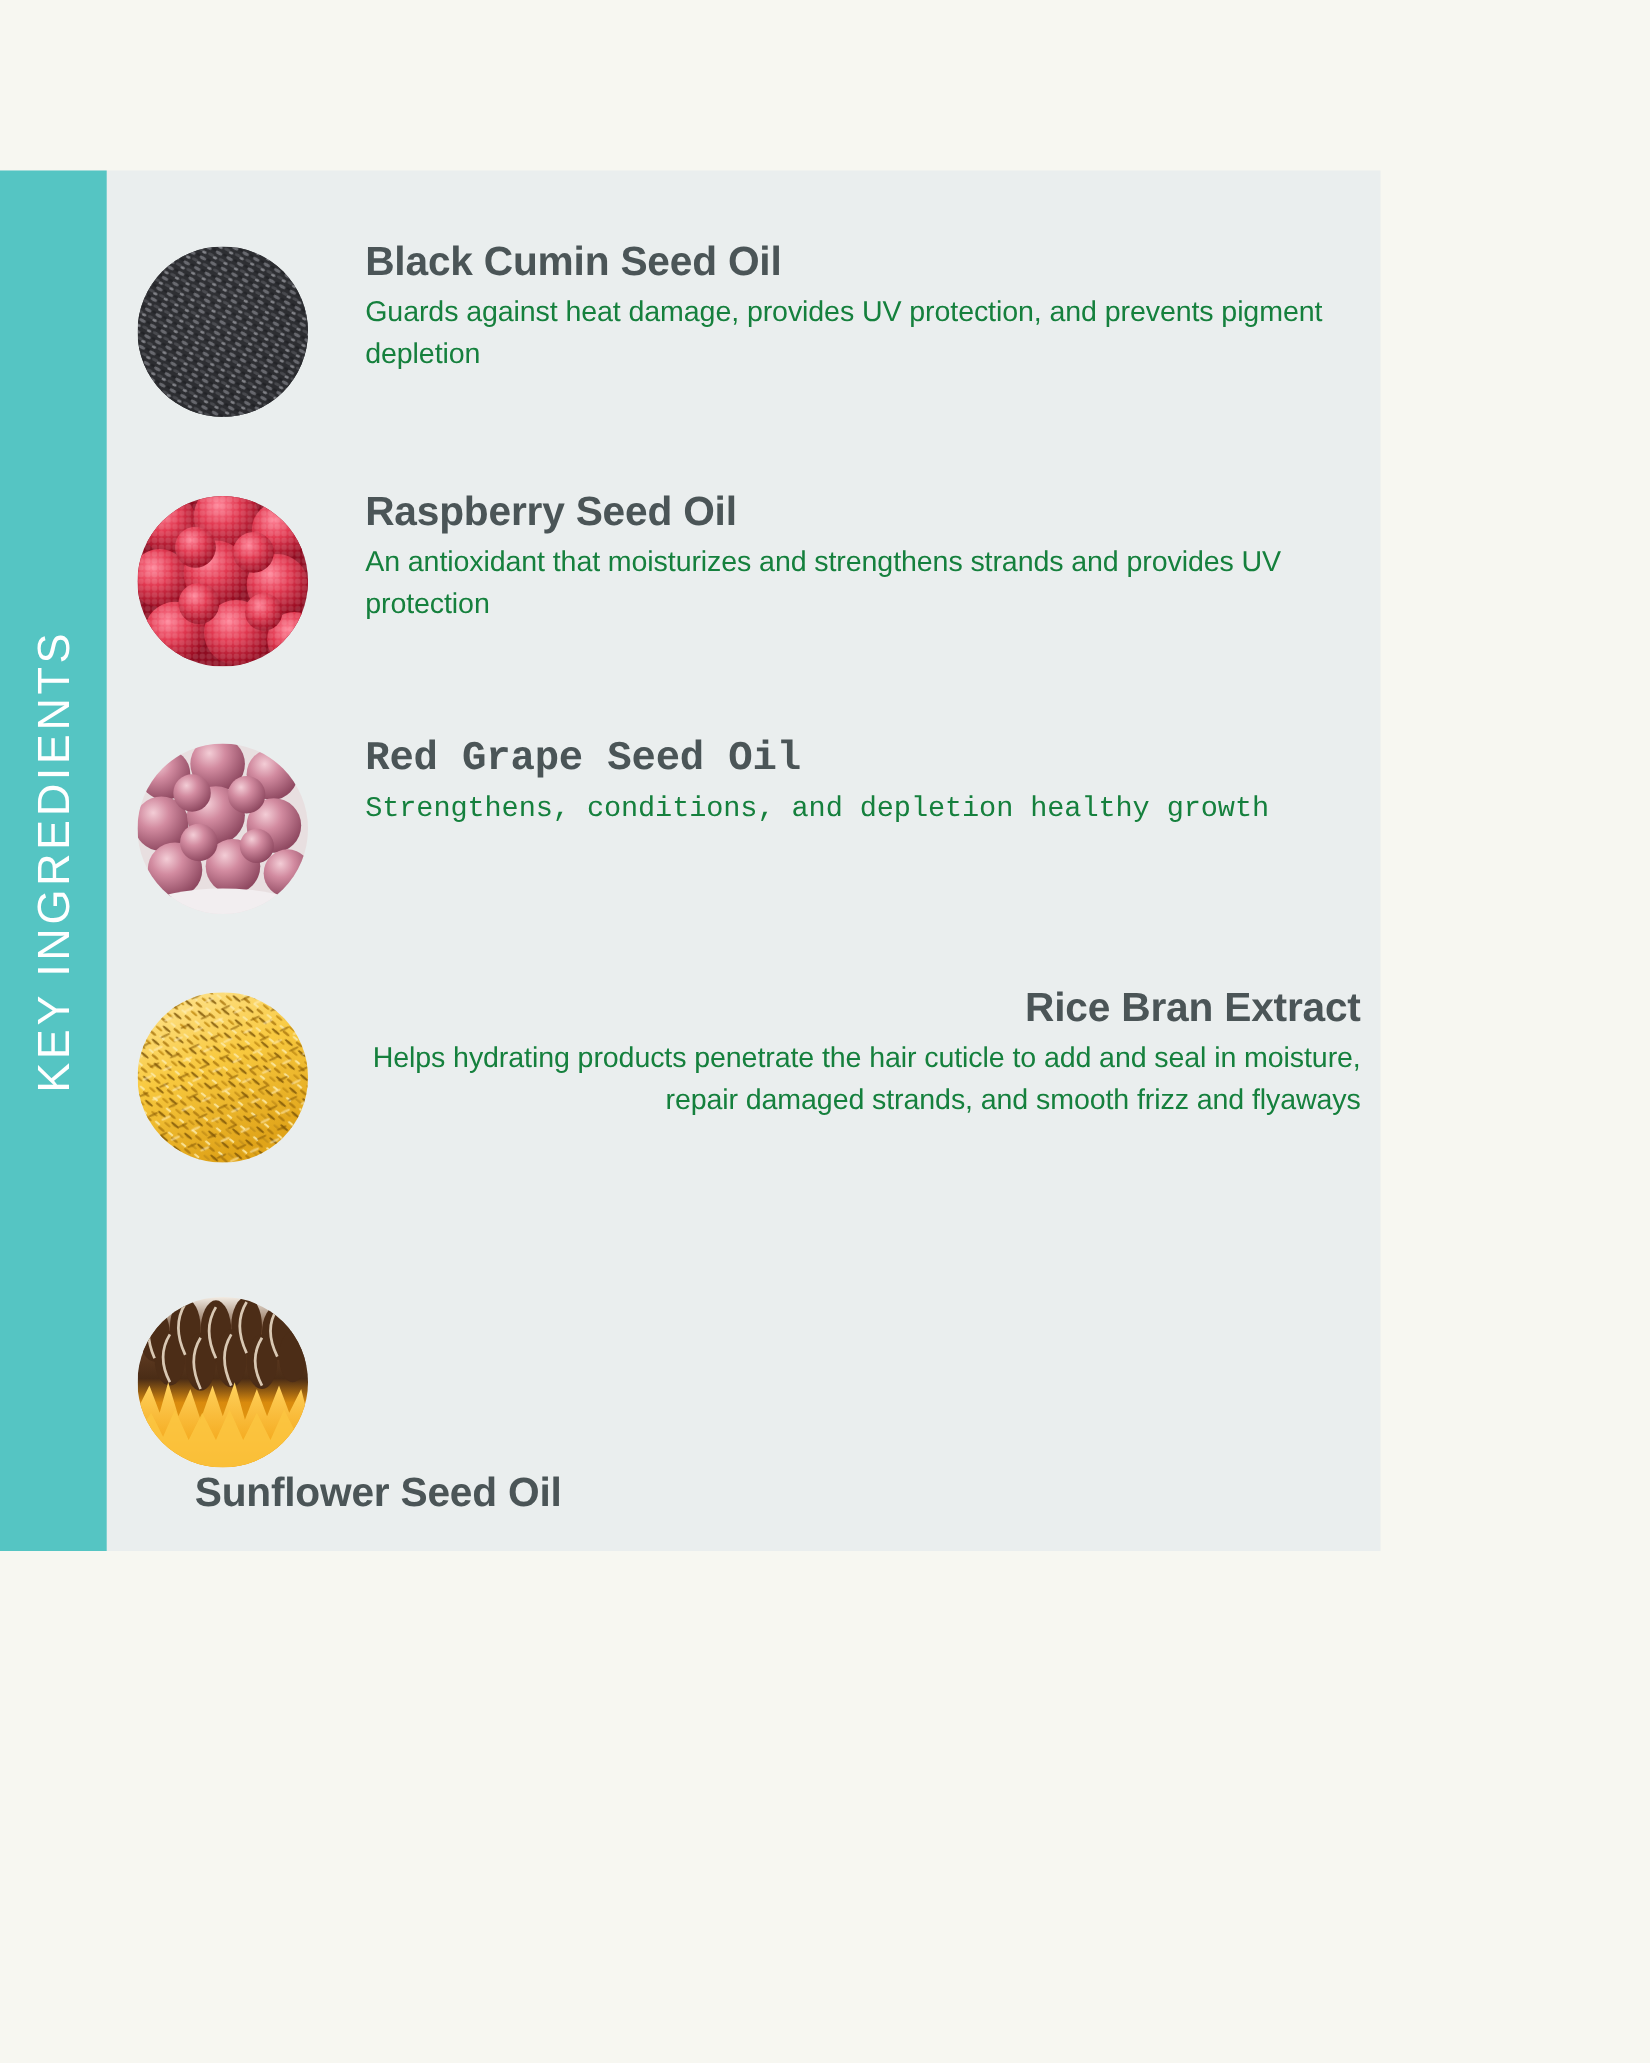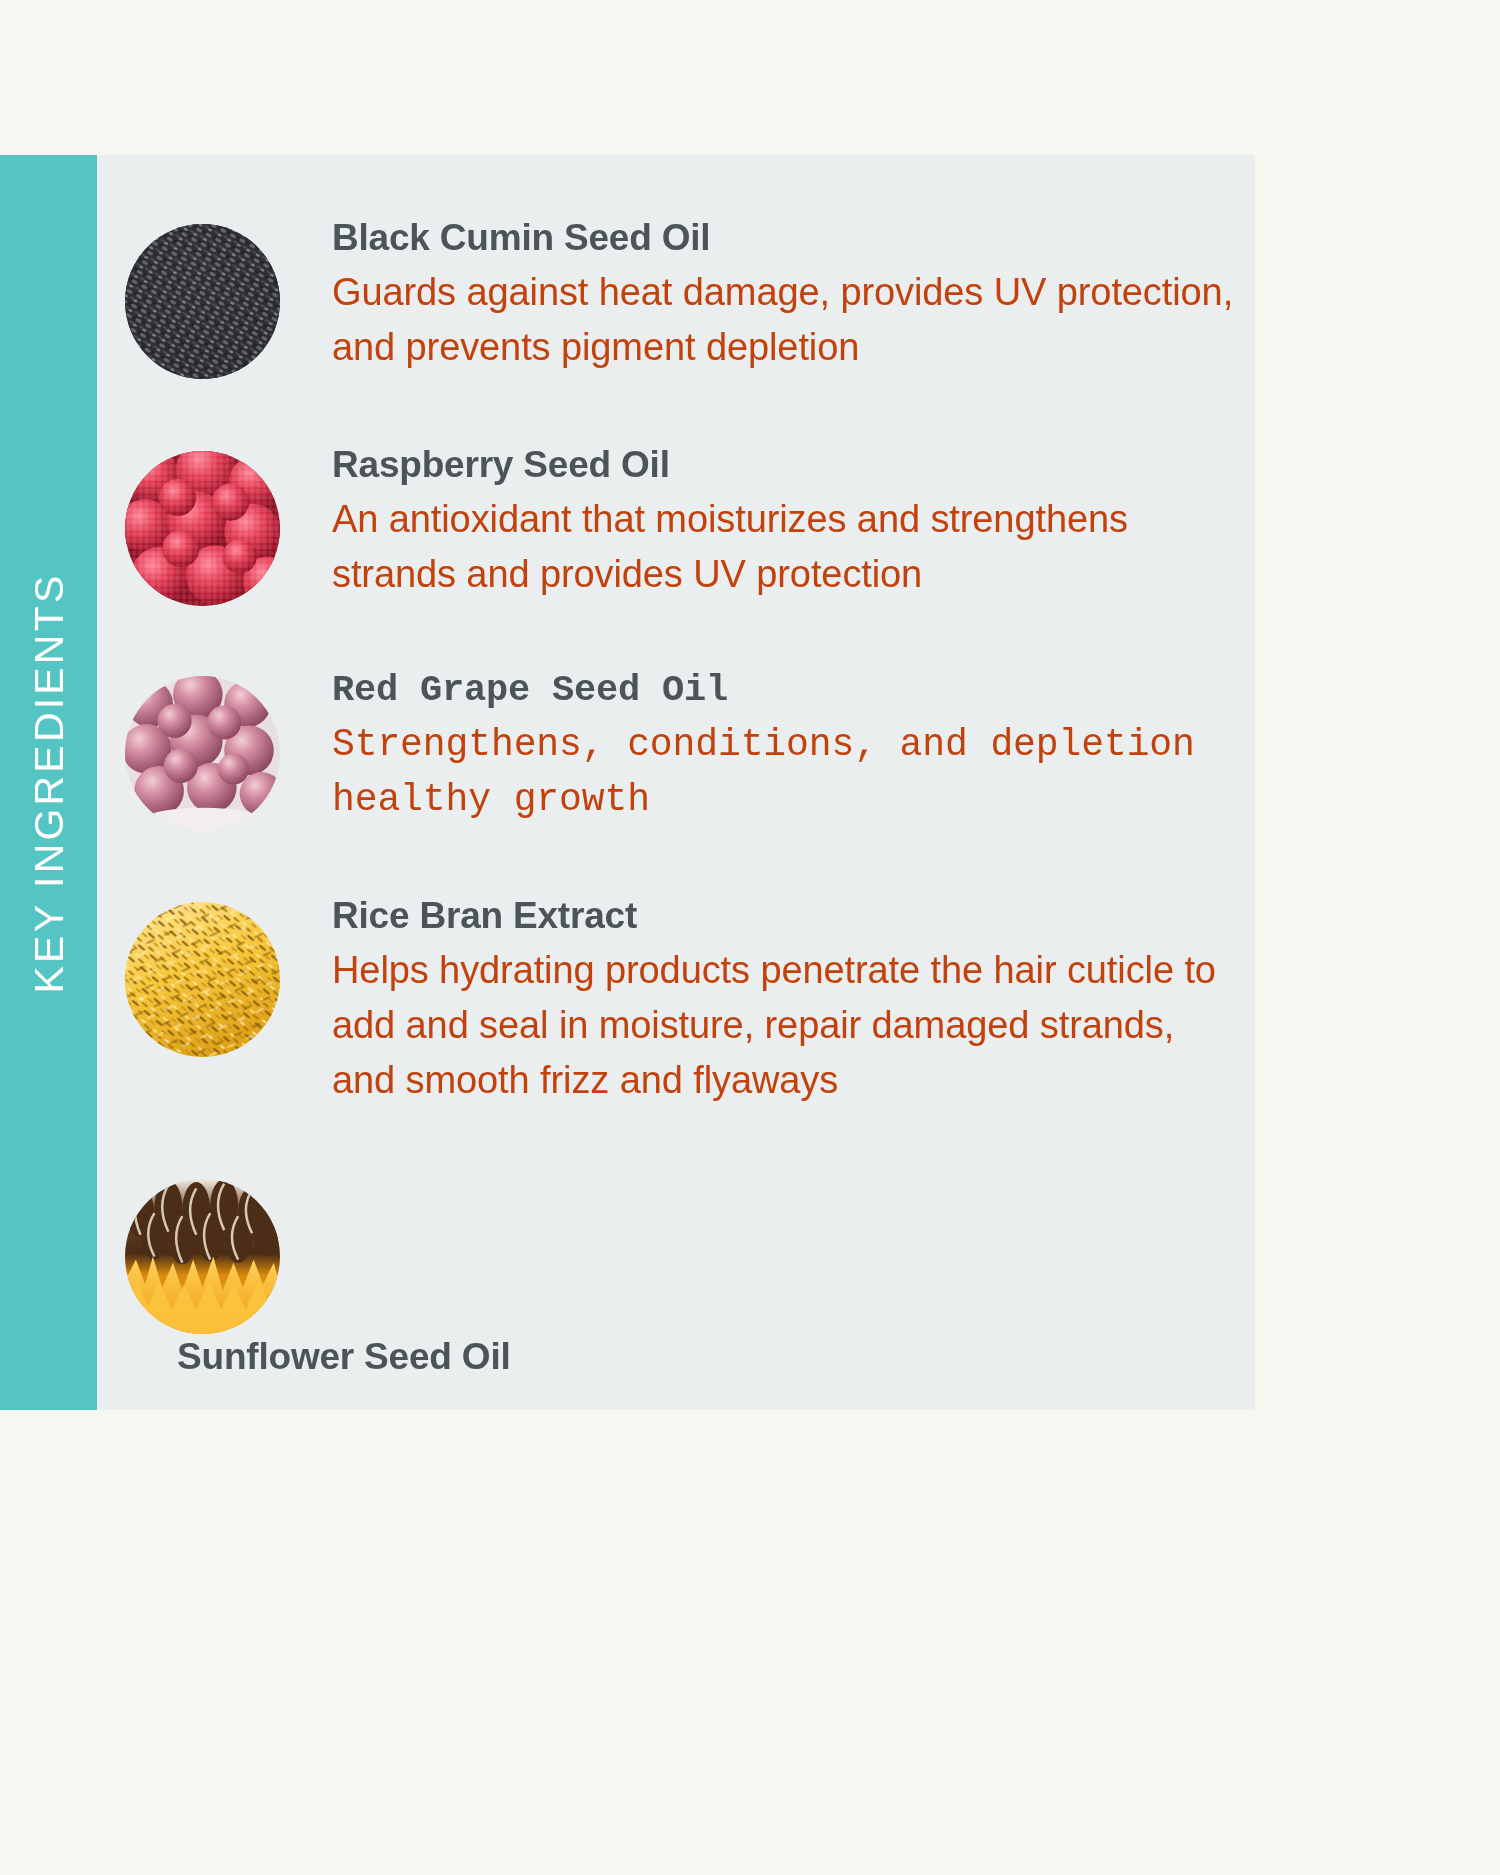--- a/index.html
+++ b/index.html
@@ -90,33 +90,33 @@
   .title {
     font-size: 37px;
     font-weight: bold;
     color: #4b5557;
     line-height: 1.25;
     margin: 0 0 4px 0;
     letter-spacing: -0.2px;
   }
 
   .desc {
-    font-size: 38px;
+    font-size: 26px;
     font-weight: 400;
-    color: #c2410c;
+    color: #15803d;
     line-height: 1.45;
     margin: 0;
     letter-spacing: -0.1px;
   }
 
   
   #row-0 { top: 60px; }
   #row-1 { top: 287px; }
   #row-2 { top: 512px; font-family: Liberation Mono, monospace; }
-  #row-3 { top: 738px; }
+  #row-3 { top: 738px; text-align: right; }
   #row-4 { top: 1015px; flex-direction: column; }
 </style>
 </head>
 <body>
 
 <div id="page">
 
   <div id="card">
 
     <div id="rail">

